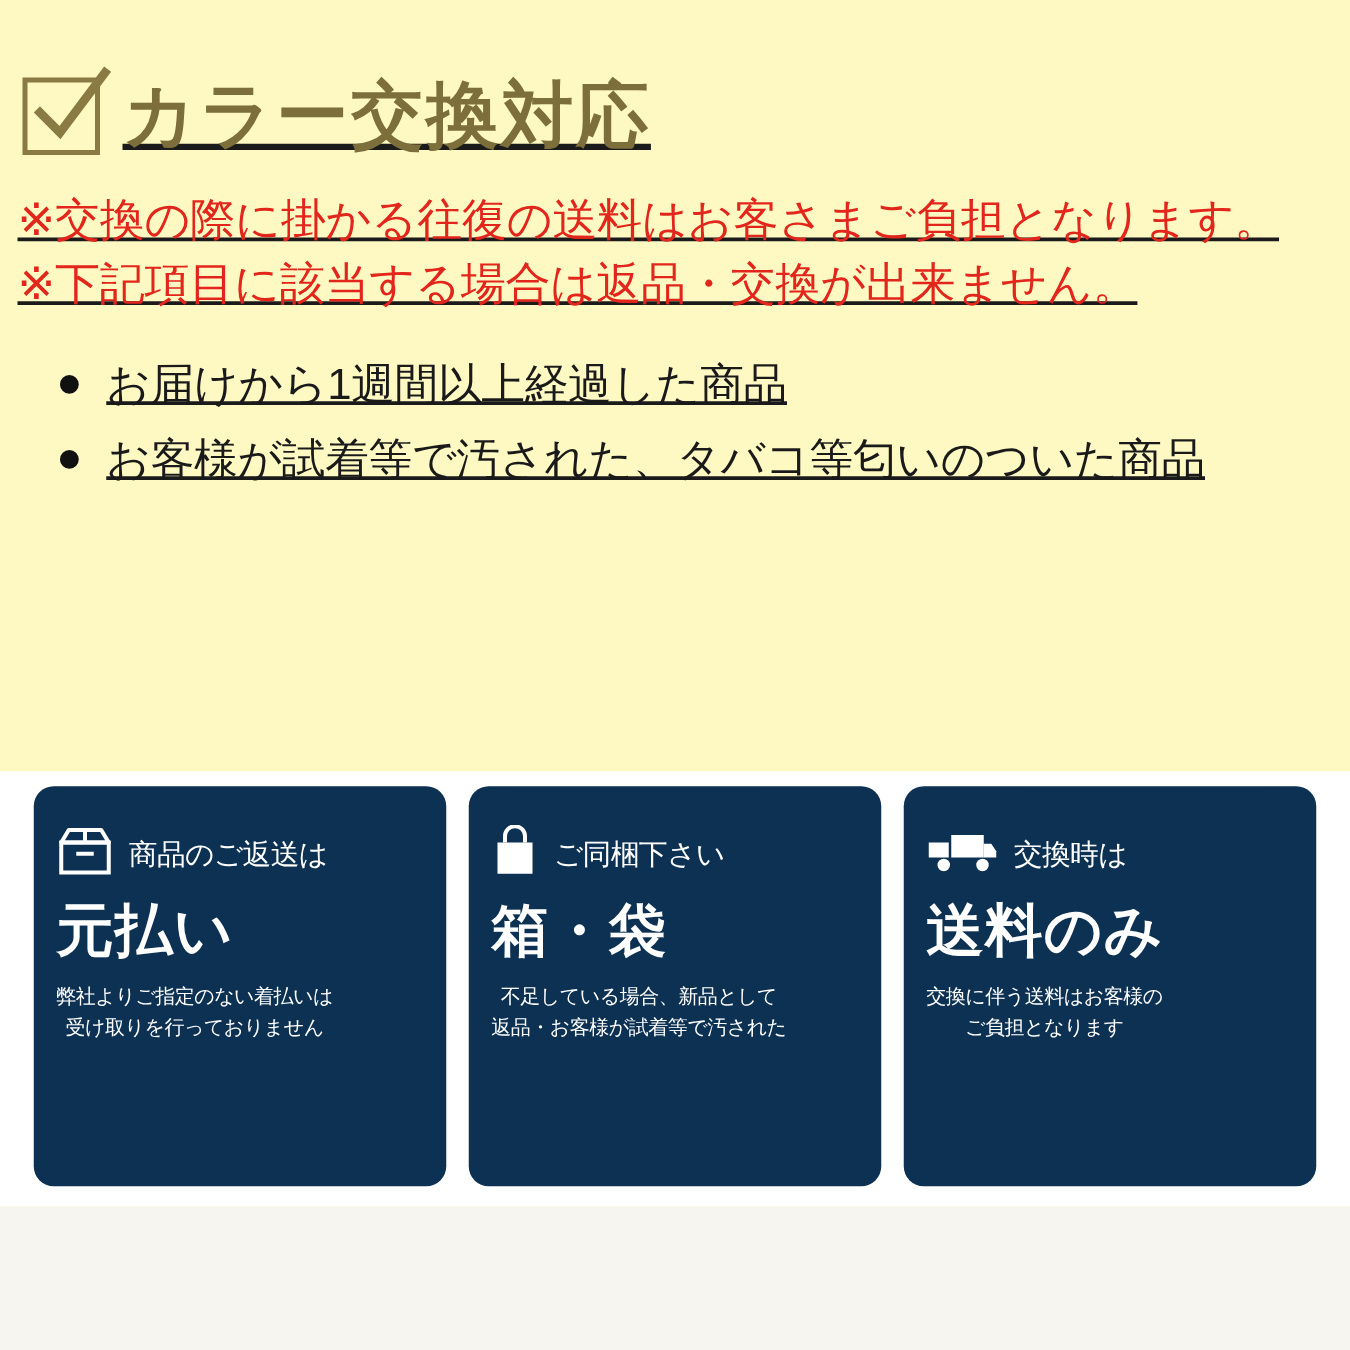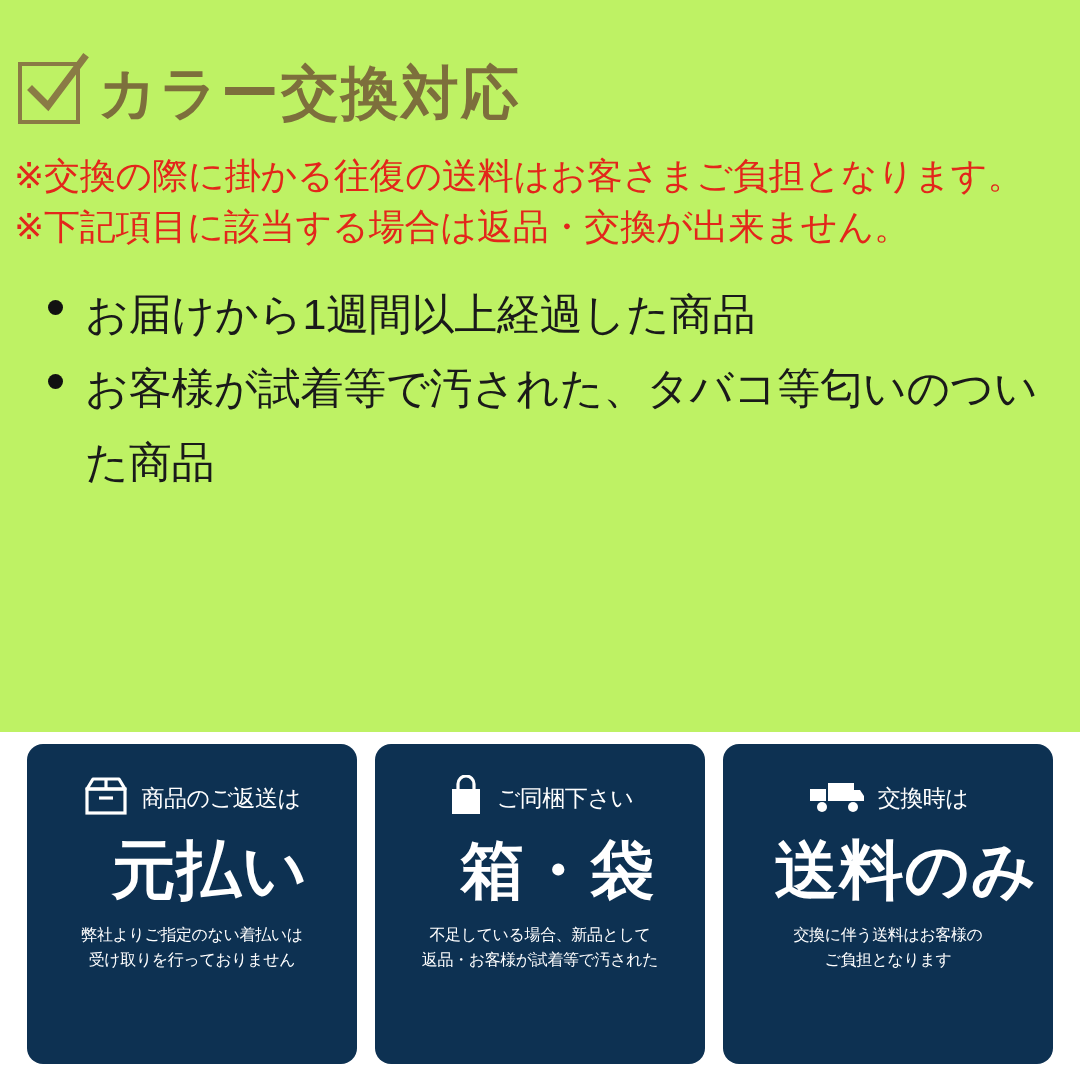--- a/index.html
+++ b/index.html
@@ -10,23 +10,24 @@
     width: 1080px;
     height: 1080px;
     background: #f7f5ef;
     font-family: "Liberation Sans", "DejaVu Sans", sans-serif;
     color: #1b1b1b;
     overflow: hidden;
   }
   .page {
     position: relative;
     width: 1080px;
-    height: 1080px;
-    background: #bef264;
-    box-sizing: border-box;
+    height: 965px;
+    background: #fef9c3;
+    box-sizing: border-box;
+    text-decoration: underline;
   }
 
   
   .heading-row {
     display: flex;
     align-items: center;
     padding: 62px 0 0 18px;
   }
   .check-box-icon {
     width: 62px;
@@ -76,21 +77,21 @@
 
   
   .bullets {
     margin: 26px 0 0 48px;
     padding: 0;
     list-style: none;
   }
   .bullets li {
     display: flex;
     align-items: flex-start;
-    font-size: 43px;
+    font-size: 35px;
     line-height: 1.72;
     color: #1a1a1a;
     letter-spacing: -0.3px;
   }
   .bullet-dot {
     flex: 0 0 auto;
     width: 15px;
     height: 15px;
     border-radius: 50%;
     background: #111;
@@ -115,46 +116,45 @@
   .card {
     width: 330px;
     height: 320px;
     background: #0d3152;
     border-radius: 16px;
     color: #ffffff;
     box-sizing: border-box;
     padding: 26px 18px 18px 18px;
     display: flex;
     flex-direction: column;
-    align-items: center;
+    align-items: flex-start;
   }
   .card-top {
     display: flex;
     align-items: center;
     justify-content: center;
     gap: 12px;
     height: 56px;
   }
   .card-icon {
     flex: 0 0 auto;
     display: block;
   }
   .card-caption {
     font-size: 23px;
     letter-spacing: -0.5px;
     white-space: nowrap;
   }
   .card-main {
-    font-size: 64px;
+    font-size: 46px;
     font-weight: 700;
     letter-spacing: 1px;
     margin-top: 6px;
     line-height: 1.2;
     white-space: nowrap;
-    margin-left: 36px;
   }
   .card-note {
     margin-top: 14px;
     font-size: 16px;
     line-height: 1.55;
     text-align: center;
     letter-spacing: -0.4px;
   }
   .card-note span { display: block; }
 </style>

